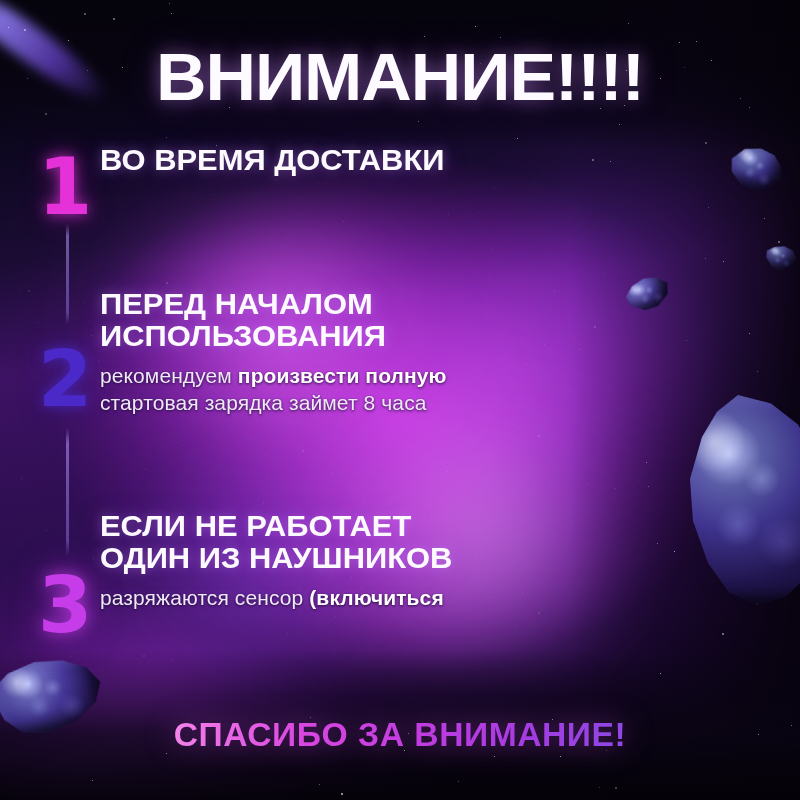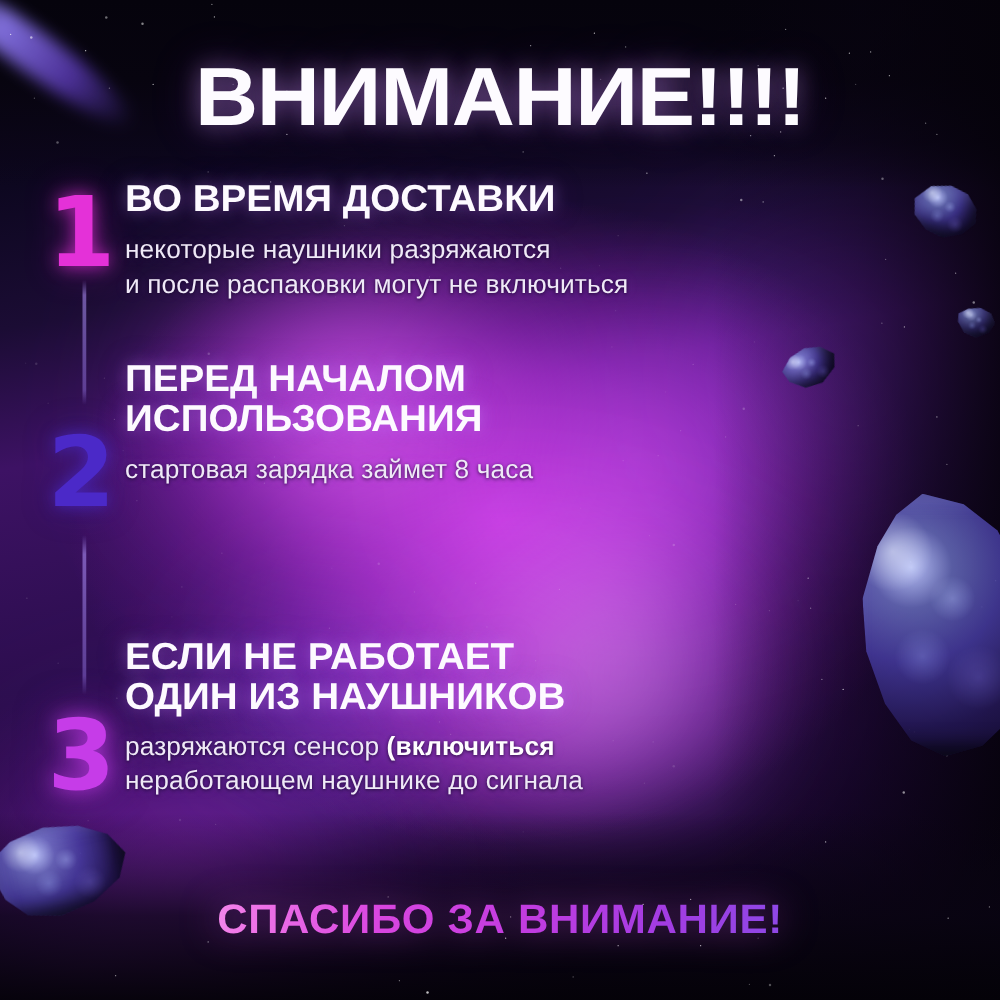--- a/index.html
+++ b/index.html
@@ -395,40 +395,36 @@
 
       <div class="rail rail-a"></div>
       <div class="rail rail-b"></div>
 
       <div class="num num-1">1</div>
       <div class="num num-2">2</div>
       <div class="num num-3">3</div>
 
       <div class="blk blk-1">
         <div class="head">ВО ВРЕМЯ ДОСТАВКИ</div>
-        <div class="body-txt">
-          <div><span>некоторые наушники разряжаются</span></div>
-          <div><span>и после распаковки могут не включиться</span></div>
-        </div>
       </div>
 
       <div class="blk blk-2">
         <div class="head">ПЕРЕД НАЧАЛОМ</div>
         <div class="head">ИСПОЛЬЗОВАНИЯ</div>
         <div class="body-txt">
+          <div><span>рекомендуем </span><b>произвести полную</b></div>
           <div><span>стартовая зарядка займет 8 часа</span></div>
         </div>
       </div>
 
       <div class="blk blk-3">
         <div class="head">ЕСЛИ НЕ РАБОТАЕТ</div>
         <div class="head">ОДИН ИЗ НАУШНИКОВ</div>
         <div class="body-txt">
           <div><span>разряжаются сенсор </span><b>(включиться</b></div>
-          <div><span>неработающем наушнике до сигнала</span></div>
         </div>
       </div>
 
     </div>
 
     <div class="thanks">СПАСИБО ЗА ВНИМАНИЕ!</div>
 
   </div>
 </div>
 

